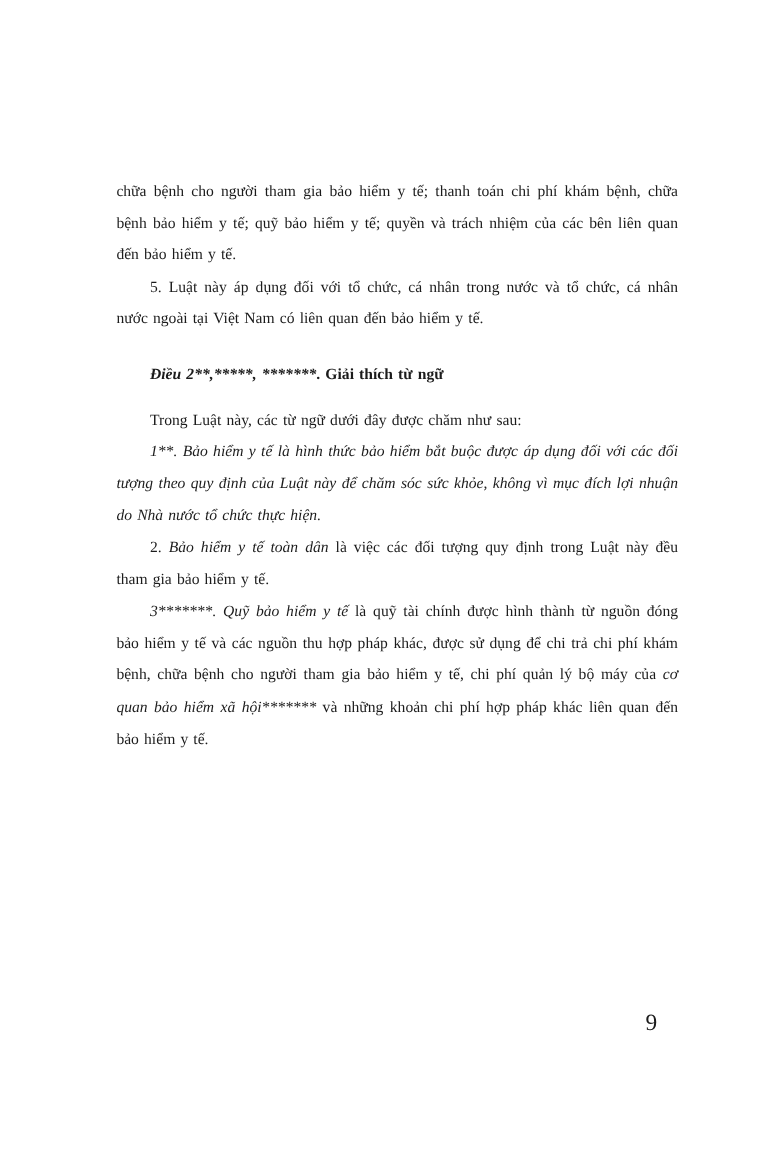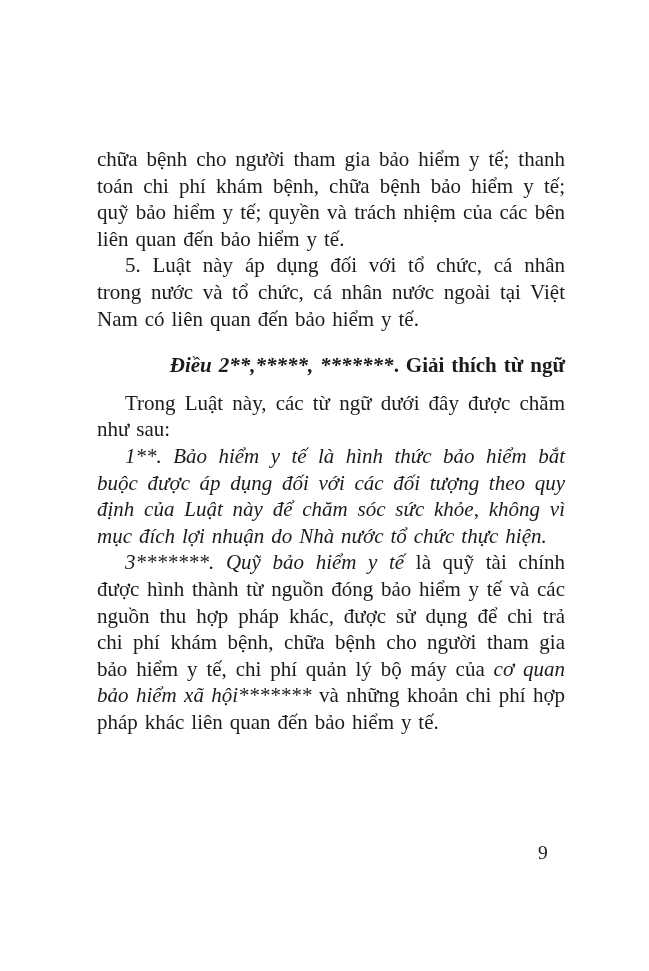--- a/index.html
+++ b/index.html
@@ -17,33 +17,33 @@
     overflow: hidden;
   }
   .content {
     position: absolute;
     left: 97px;
     top: 146px;
     width: 468px;
   }
   .content p {
     margin: 0;
-    font-size: 21px;
+    font-size: 13px;
     line-height: 26.6px;
     text-align: justify;
     text-indent: 28px;
     word-spacing: 0.08em;
   }
   .content p.noindent {
     text-indent: 0;
   }
   .content p.heading {
     font-weight: bold;
     margin: 20px 0 11px 0;
-    text-align: right;
+    text-align: left;
   }
   .bi {
     font-style: italic;
     font-weight: bold;
   }
   .it {
     font-style: italic;
   }
   .pageno {
     position: absolute;
@@ -63,19 +63,20 @@
 
     <p>5. Luật này áp dụng đối với tổ chức, cá nhân trong nước và tổ chức, cá nhân nước ngoài tại Việt Nam có liên quan đến bảo hiểm y tế.</p>
 
 
     <p class="heading"><span class="bi">Điều 2</span><span class="bi">**,*****, *******</span><span>. </span><span>Giải thích từ ngữ</span></p>
 
     <p>Trong Luật này, các từ ngữ dưới đây được chăm như sau:</p>
 
     <p><span class="it">1</span><span class="it">**</span><span class="it">. Bảo hiểm y tế là hình thức bảo hiểm bắt buộc được áp dụng đối với các đối tượng theo quy định của Luật này để chăm sóc sức khỏe, không vì mục đích lợi nhuận do Nhà nước tổ chức thực hiện.</span></p>
 
+    <p><span>2. </span><span class="it">Bảo hiểm y tế toàn dân</span><span> là việc các đối tượng quy định trong Luật này đều tham gia bảo hiểm y tế.</span></p>
 
     <p><span class="it">3</span><span class="it">*******</span><span class="it">. </span><span class="it">Quỹ bảo hiểm y tế</span><span> là quỹ tài chính được hình thành từ nguồn đóng bảo hiểm y tế và các nguồn thu hợp pháp khác, được sử dụng để chi trả chi phí khám bệnh, chữa bệnh cho người tham gia bảo hiểm y tế, chi phí quản lý bộ máy của </span><span class="it">cơ quan bảo hiểm xã hội</span><span class="it">*******</span><span> và những khoản chi phí hợp pháp khác liên quan đến bảo hiểm y tế.</span></p>
 
   </div>
 
   <div class="pageno">9</div>
 </div>
 
 </body></html>

